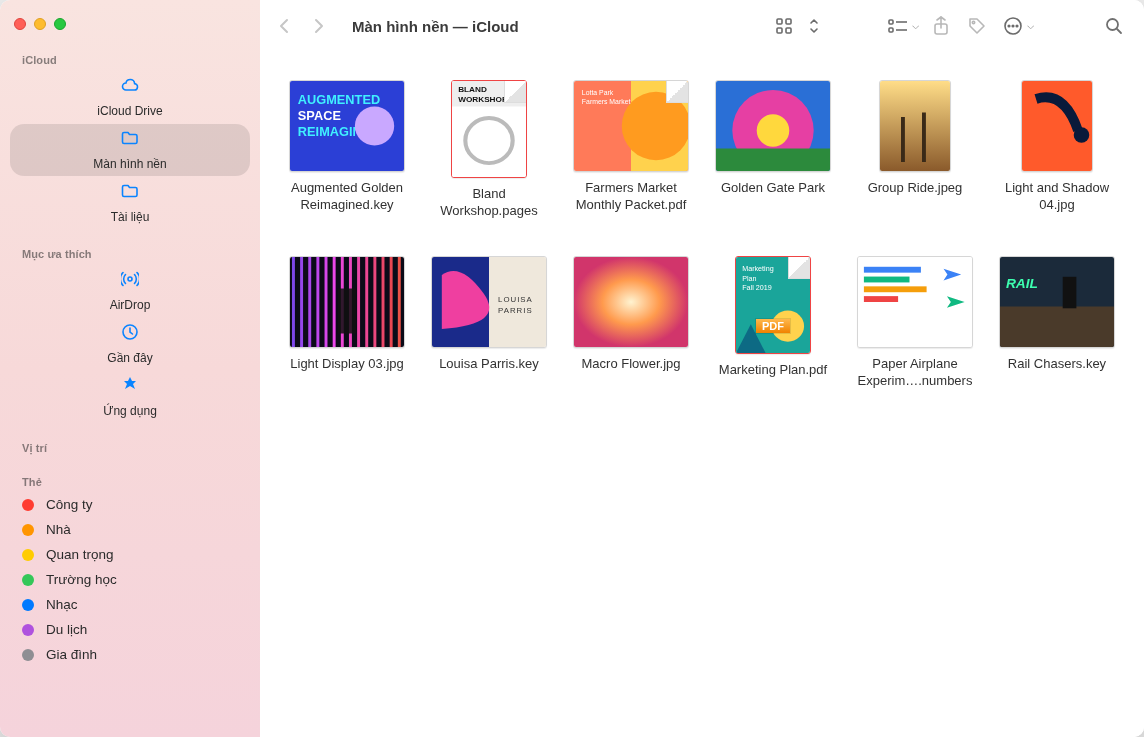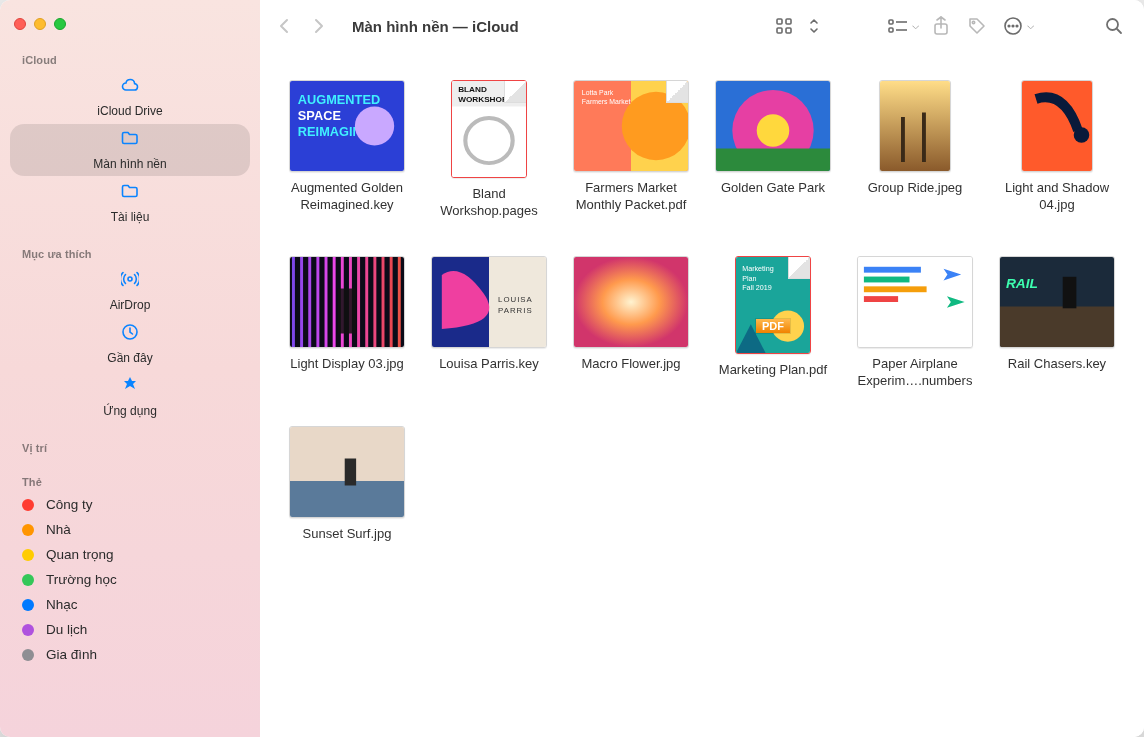--- a/index.html
+++ b/index.html
@@ -528,26 +528,16 @@
             <div class="thumb">
               <svg class="art" viewBox="0 0 116 92" preserveAspectRatio="none">
                 <rect width="116" height="92" fill="#1b2a3a"></rect>
                 <rect y="50.6" width="116" height="41.4" fill="#4a3a2a"></rect>
                 <text x="6" y="32.199999999999996" fill="#3dffb0" font-size="14" font-weight="700" font-style="italic">RAIL</text>
                 <rect x="63.800000000000004" y="20.24" width="13.92" height="32.199999999999996" fill="#111"></rect>
               </svg>
             </div>
             <div class="filename">Rail Chasers.key</div>
           </div>
-          <div class="file">
-            <div class="thumb">
-              <svg class="art" viewBox="0 0 116 92" preserveAspectRatio="none">
-                <rect width="116" height="55.199999999999996" fill="#e8d8c8"></rect>
-                <rect y="55.199999999999996" width="116" height="36.800000000000004" fill="#5a7a9a"></rect>
-                <rect x="55.68" y="32.199999999999996" width="11.600000000000001" height="27.599999999999998" fill="#2a2a2a"></rect>
-              </svg>
-            </div>
-            <div class="filename">Sunset Surf.jpg</div>
-          </div>
         </div>
     </div>
   </div>
 </div>
 
 </body></html>

